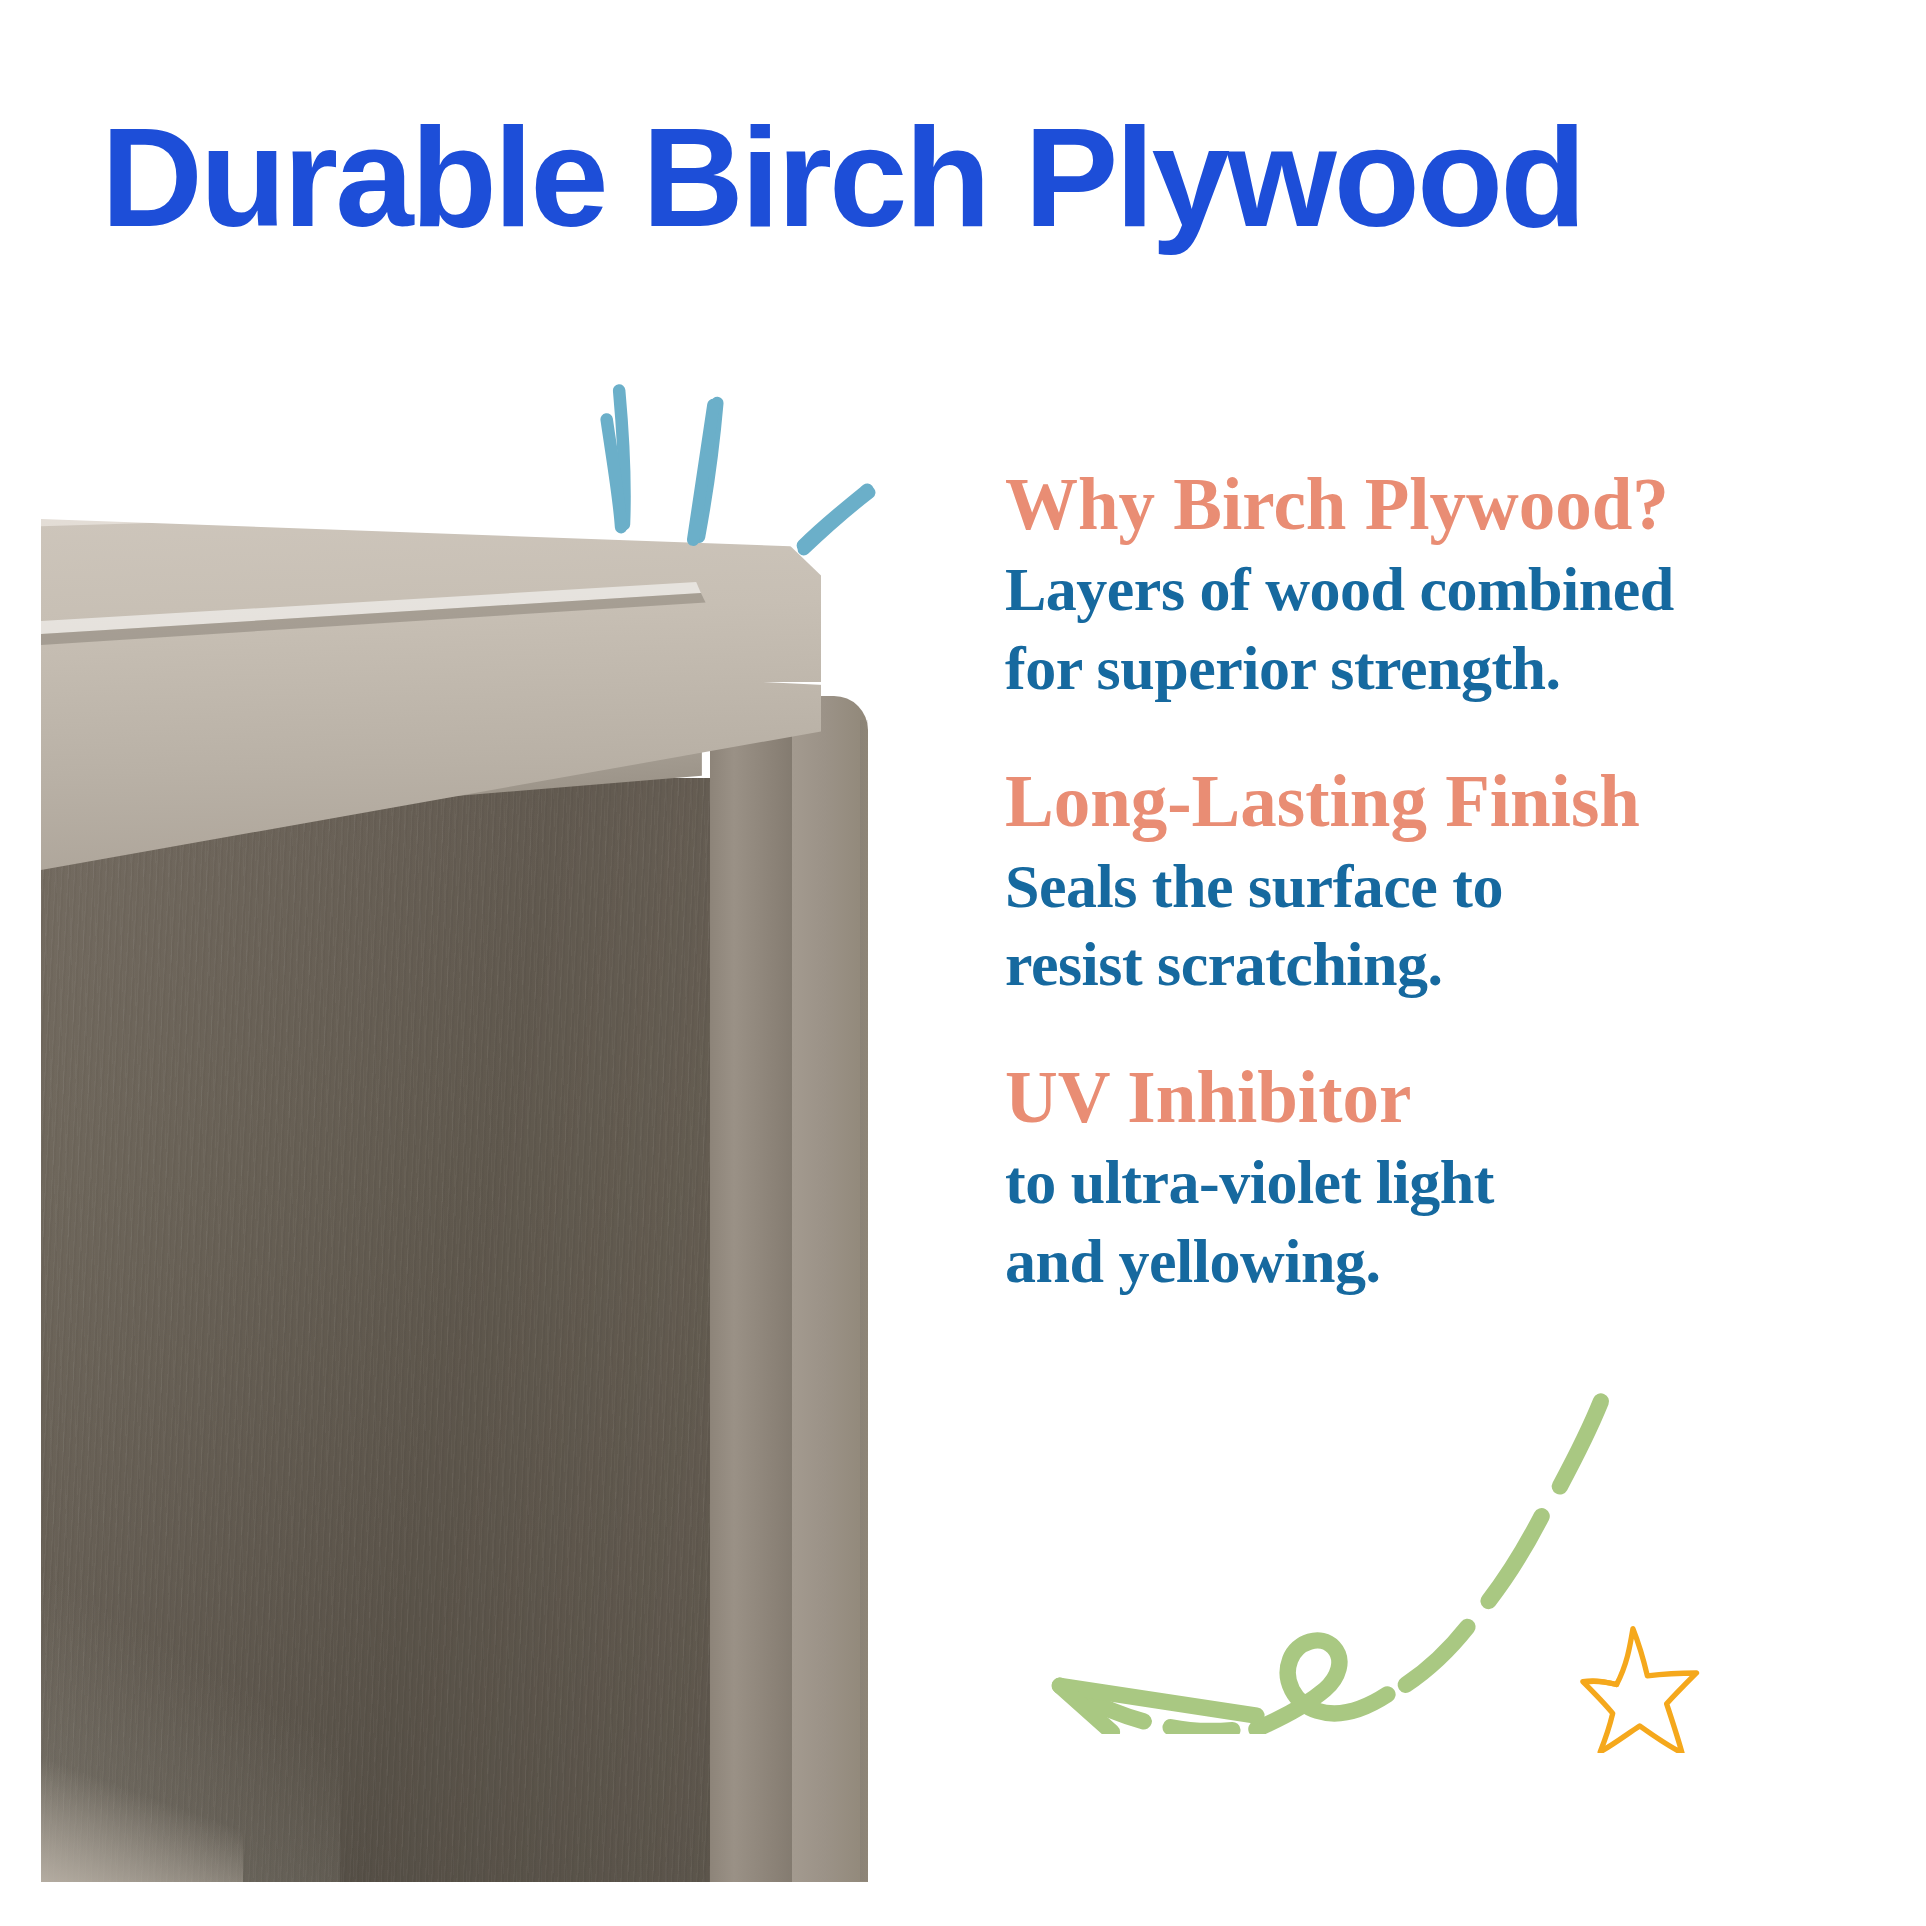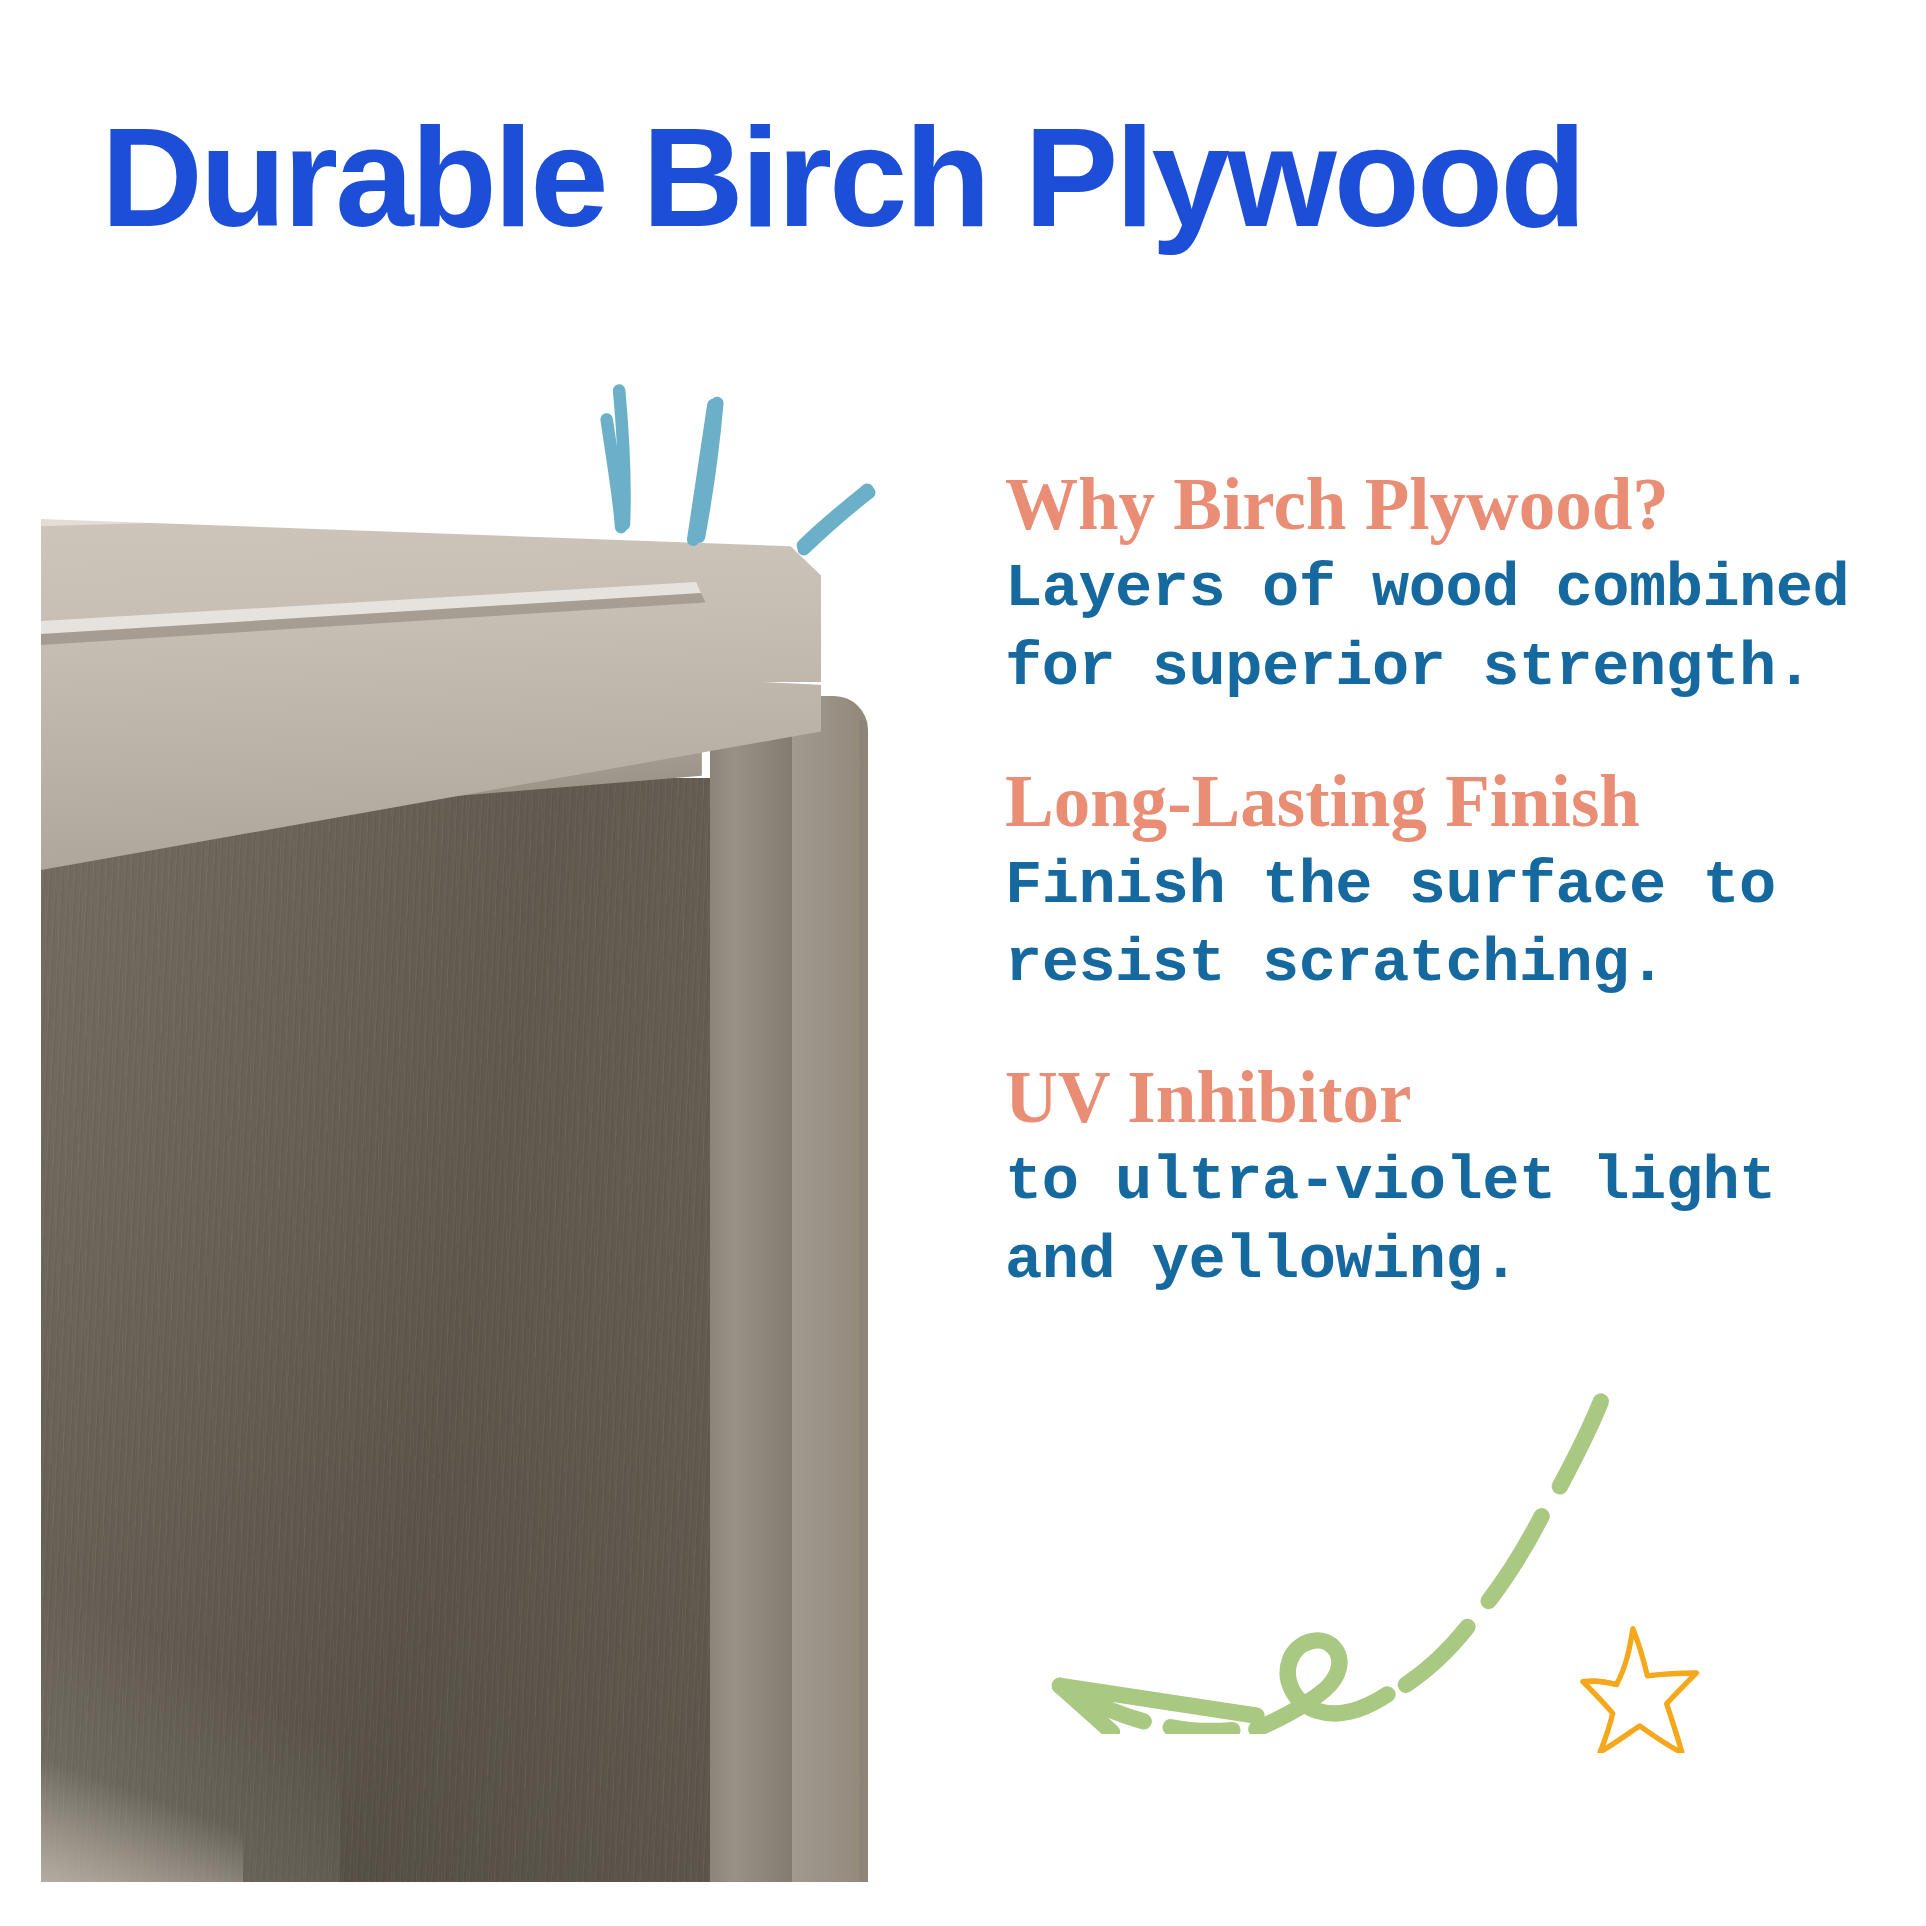--- a/index.html
+++ b/index.html
@@ -149,21 +149,21 @@
     font-family:"Liberation Serif", serif;
     font-weight:700;
     font-size:73px;
     line-height:1.02;
     color:#E98D74;
     letter-spacing:0px;
     margin-bottom:7.7px;
     white-space:nowrap;
   }
   .f-body {
-    font-family:Liberation Mono, monospace;
+    font-family:Liberation Serif, serif;
     font-weight:700;
     font-size:62px;
     line-height:1.27;
     color:#16699F;
     letter-spacing:-0.5px;
   }
   .f-body .ln { display:block; white-space:nowrap; }
 
   
   #green-arrow { position:absolute; left:1030px; top:1387px; width:607px; height:347px; }
@@ -210,21 +210,21 @@
     <div class="f-head">Why Birch Plywood?</div>
     <div class="f-body">
       <span class="ln">Layers of wood combined</span>
       <span class="ln">for superior strength.</span>
     </div>
   </div>
 
   <div class="feature">
     <div class="f-head">Long-Lasting Finish</div>
     <div class="f-body">
-      <span class="ln">Finish the surface to</span>
+      <span class="ln">Seals the surface to</span>
       <span class="ln">resist scratching.</span>
     </div>
   </div>
 
   <div class="feature">
     <div class="f-head">UV Inhibitor</div>
     <div class="f-body">
       <span class="ln">to ultra-violet light</span>
       <span class="ln">and yellowing.</span>
     </div>

